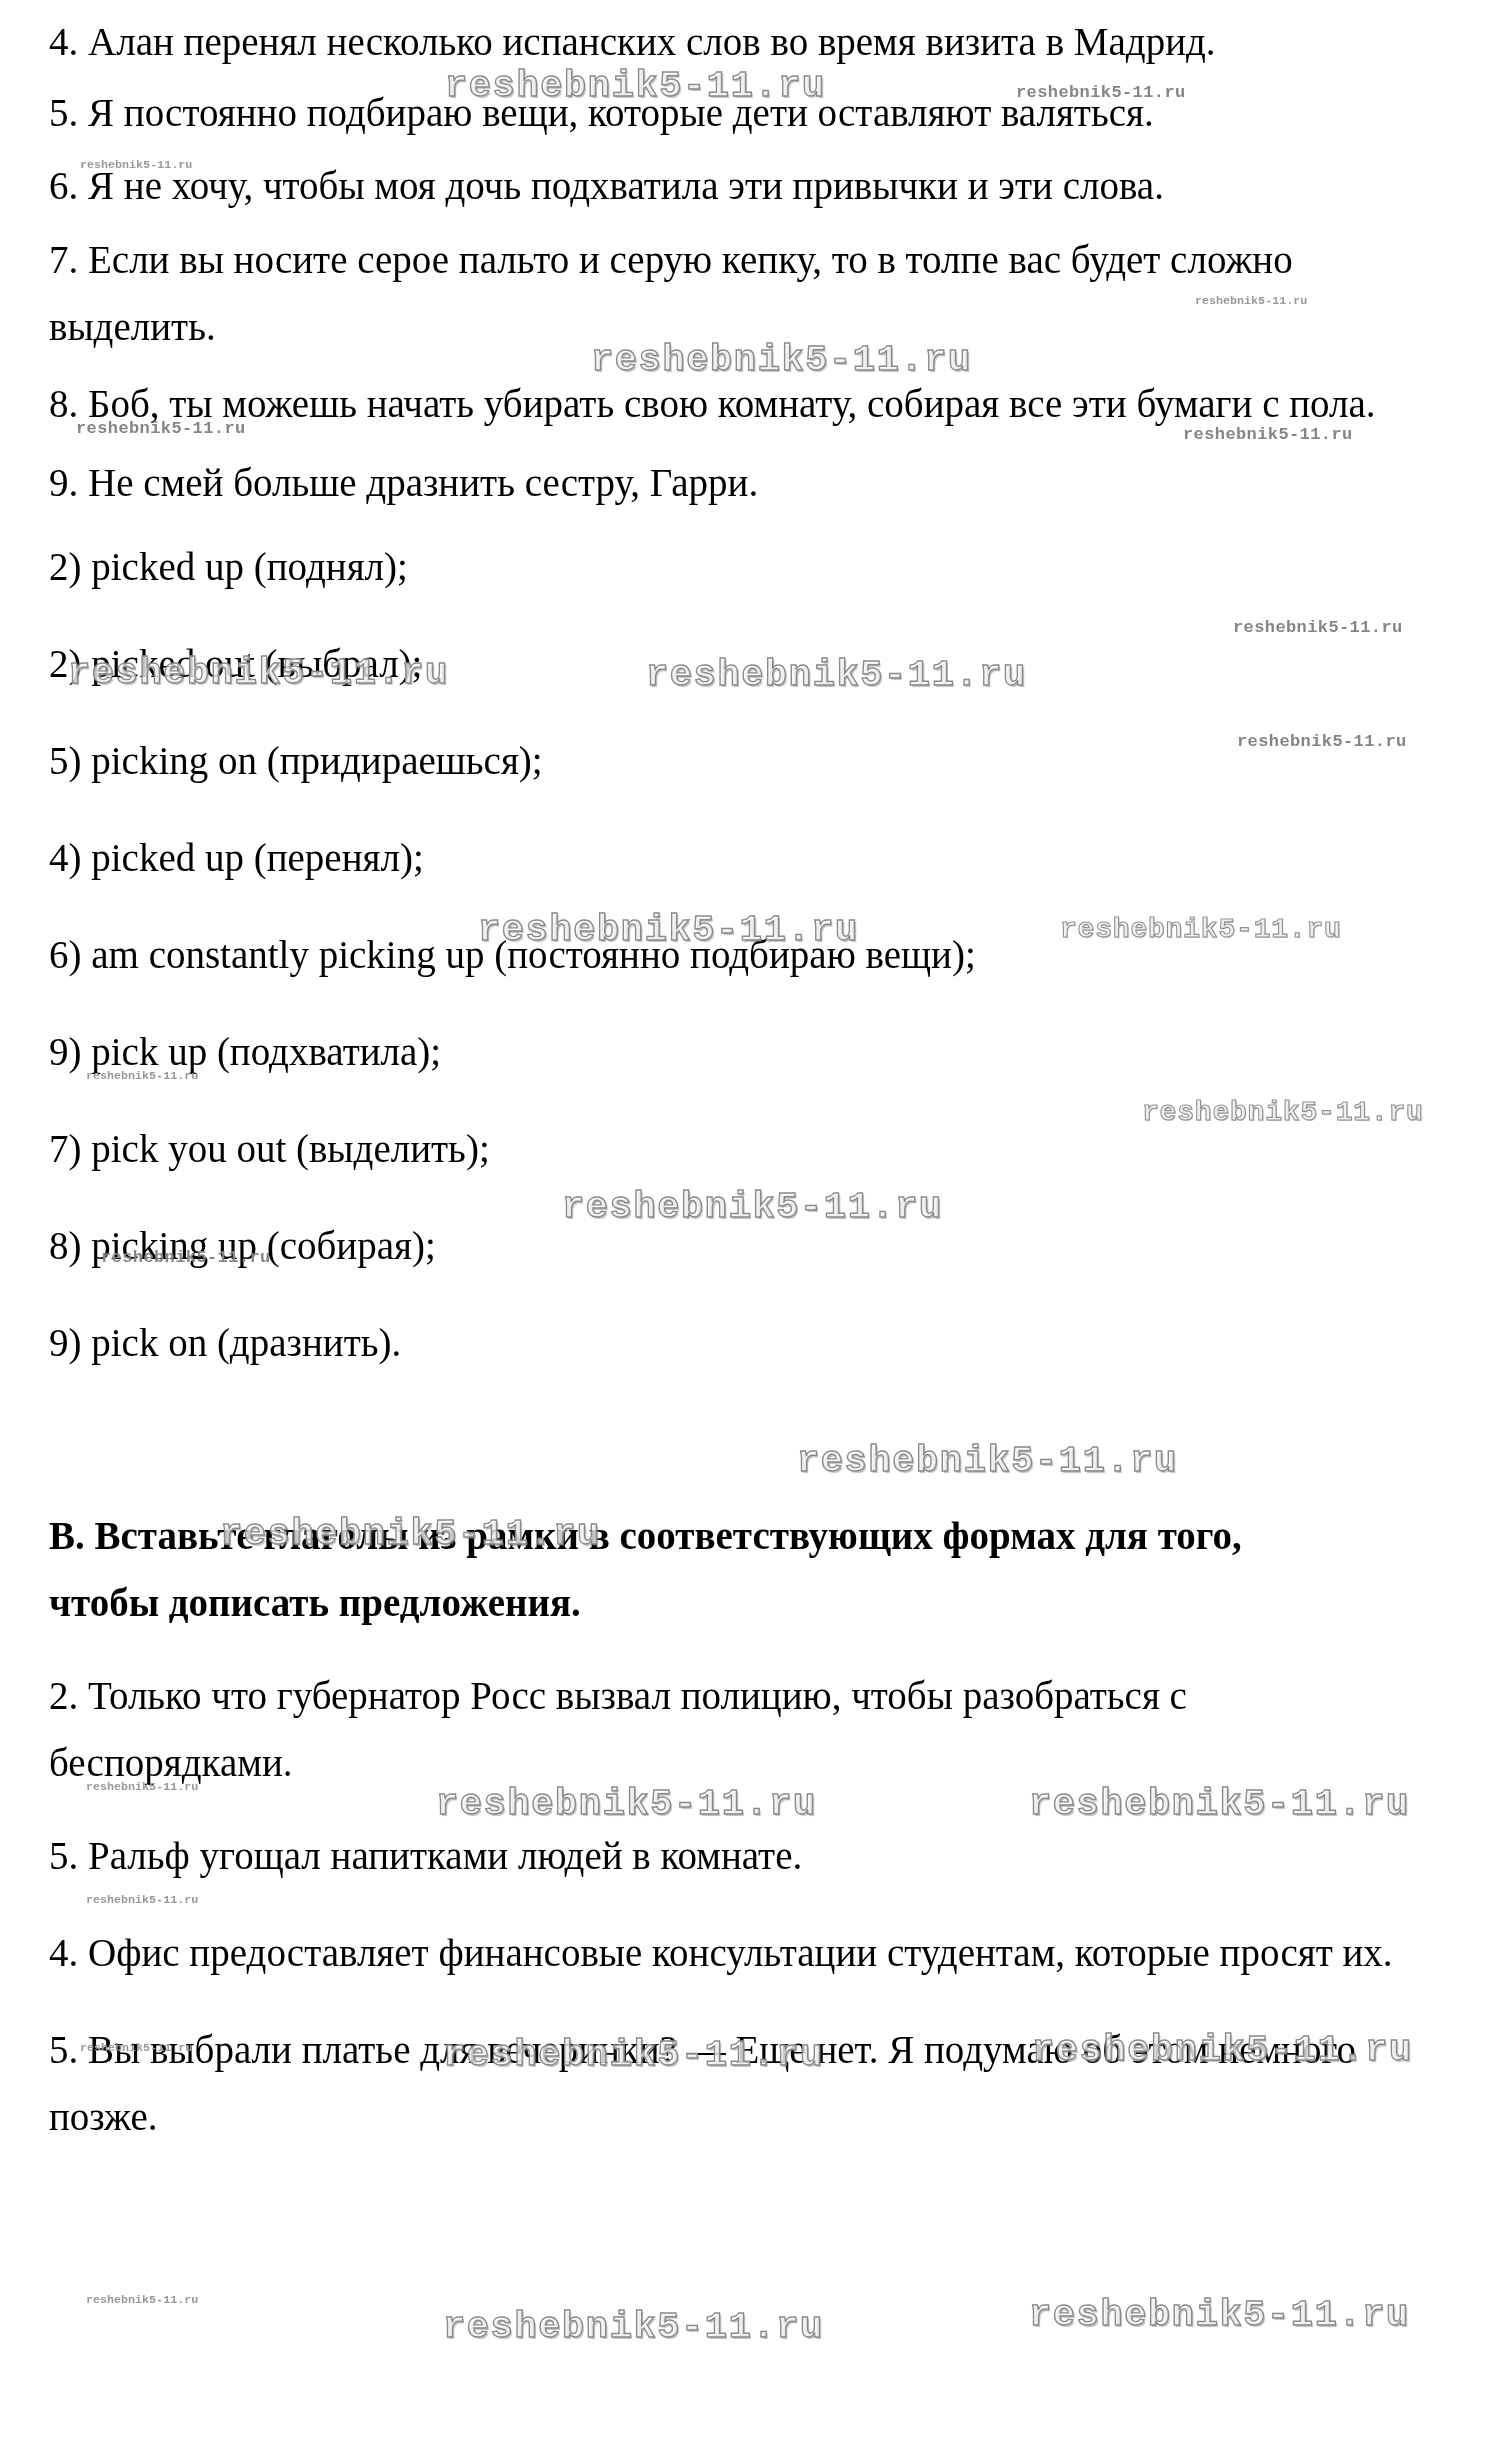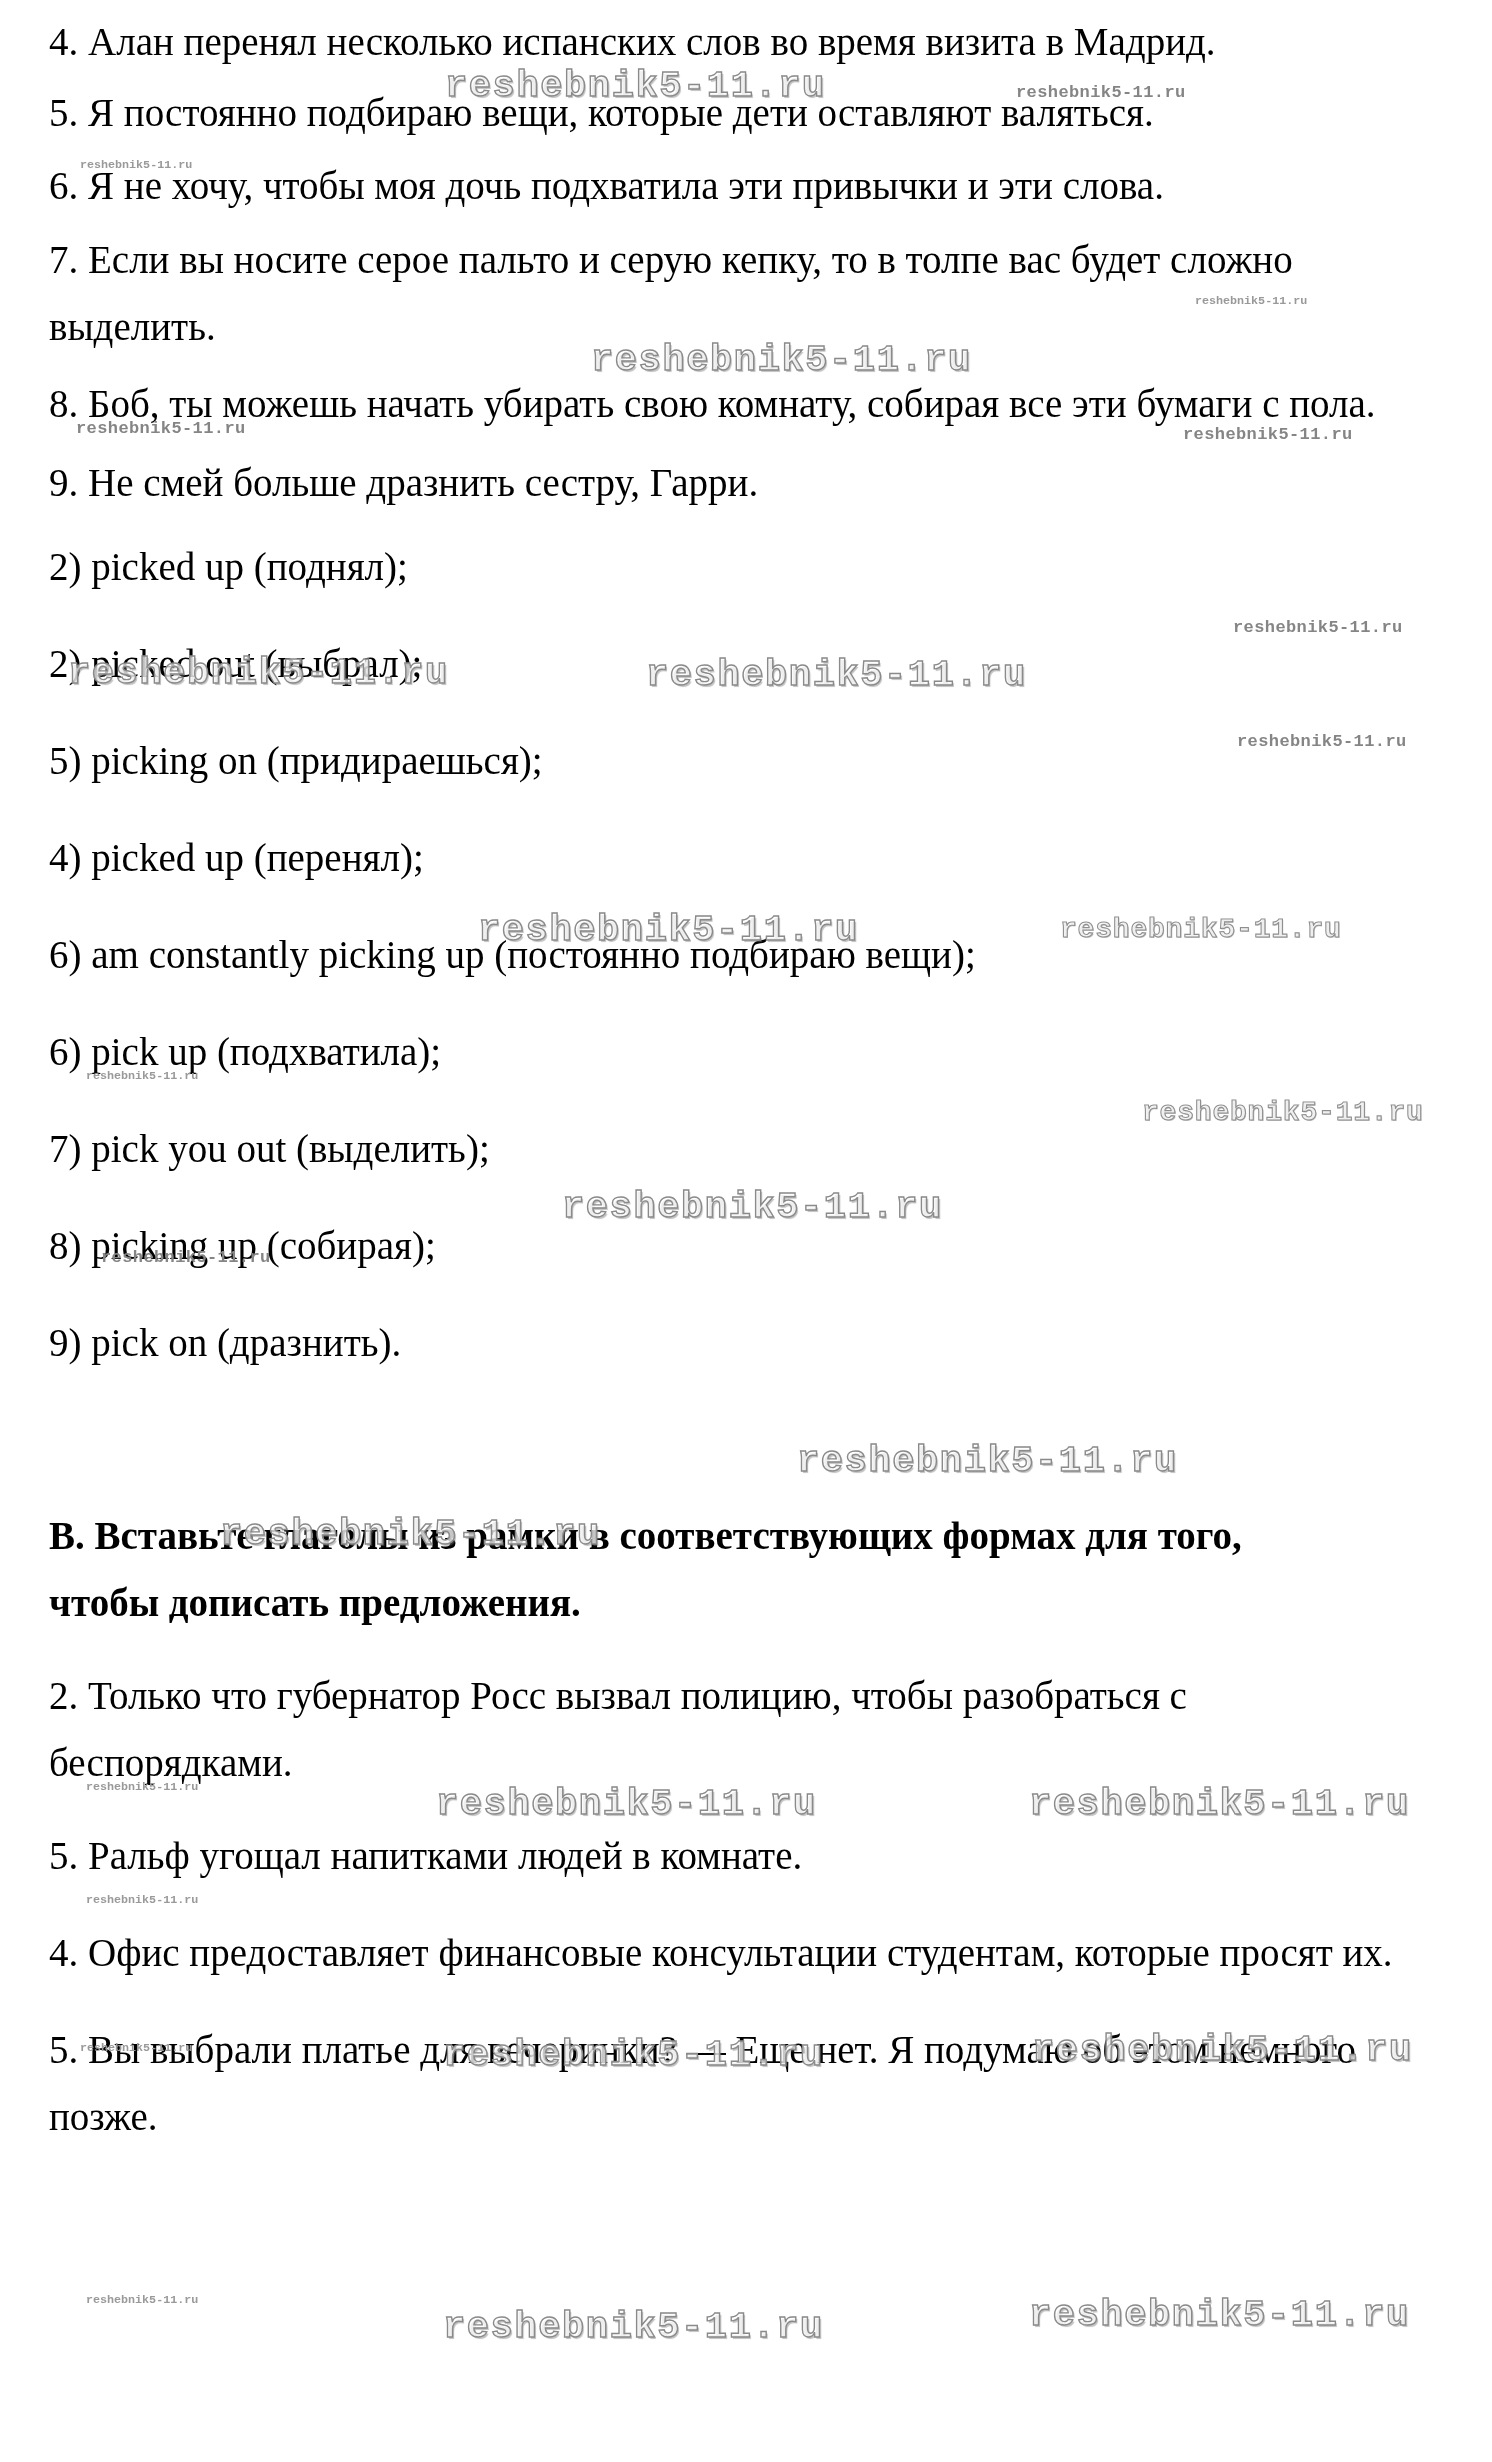--- a/index.html
+++ b/index.html
@@ -70,21 +70,21 @@
   <p class="para" style="margin-bottom:7px">6. Я не хочу, чтобы моя дочь подхватила эти привычки и эти слова.</p>
   <p class="para" style="margin-bottom:10px">7. Если вы носите серое пальто и серую кепку, то в толпе вас будет сложно выделить.</p>
   <p class="para" style="margin-bottom:12.4px">8. Боб, ты можешь начать убирать свою комнату, собирая все эти бумаги с пола.</p>
   <p class="para" style="margin-bottom:16.3px">9. Не смей больше дразнить сестру, Гарри.</p>
 
   <p class="para" style="margin-bottom:30px">2) picked up (поднял);</p>
   <p class="para" style="margin-bottom:30px">2) picked out (выбрал);</p>
   <p class="para" style="margin-bottom:30px">5) picking on (придираешься);</p>
   <p class="para" style="margin-bottom:30px">4) picked up (перенял);</p>
   <p class="para" style="margin-bottom:30px">6) am constantly picking up (постоянно подбираю вещи);</p>
-  <p class="para" style="margin-bottom:30px">6) pick up (подхватила);</p>
+  <p class="para" style="margin-bottom:30px">9) pick up (подхватила);</p>
   <p class="para" style="margin-bottom:30px">7) pick you out (выделить);</p>
   <p class="para" style="margin-bottom:30px">8) picking up (собирая);</p>
   <p class="para" style="margin-bottom:126px">9) pick on (дразнить).</p>
 
   <p class="para heading" style="margin-bottom:26px">В. Вставьте глаголы из рамки в соответствующих формах для того, чтобы дописать предложения.</p>
 
   <p class="para" style="margin-bottom:26px">2. Только что губернатор Росс вызвал полицию, чтобы разобраться с беспорядками.</p>
   <p class="para" style="margin-bottom:30px">5. Ральф угощал напитками людей в комнате.</p>
   <p class="para" style="margin-bottom:30px">4. Офис предоставляет финансовые консультации студентам, которые просят их.</p>
   <p class="para" style="margin-bottom:0">5. Вы выбрали платье для вечеринки? — Еще нет. Я подумаю об этом немного позже.</p>

